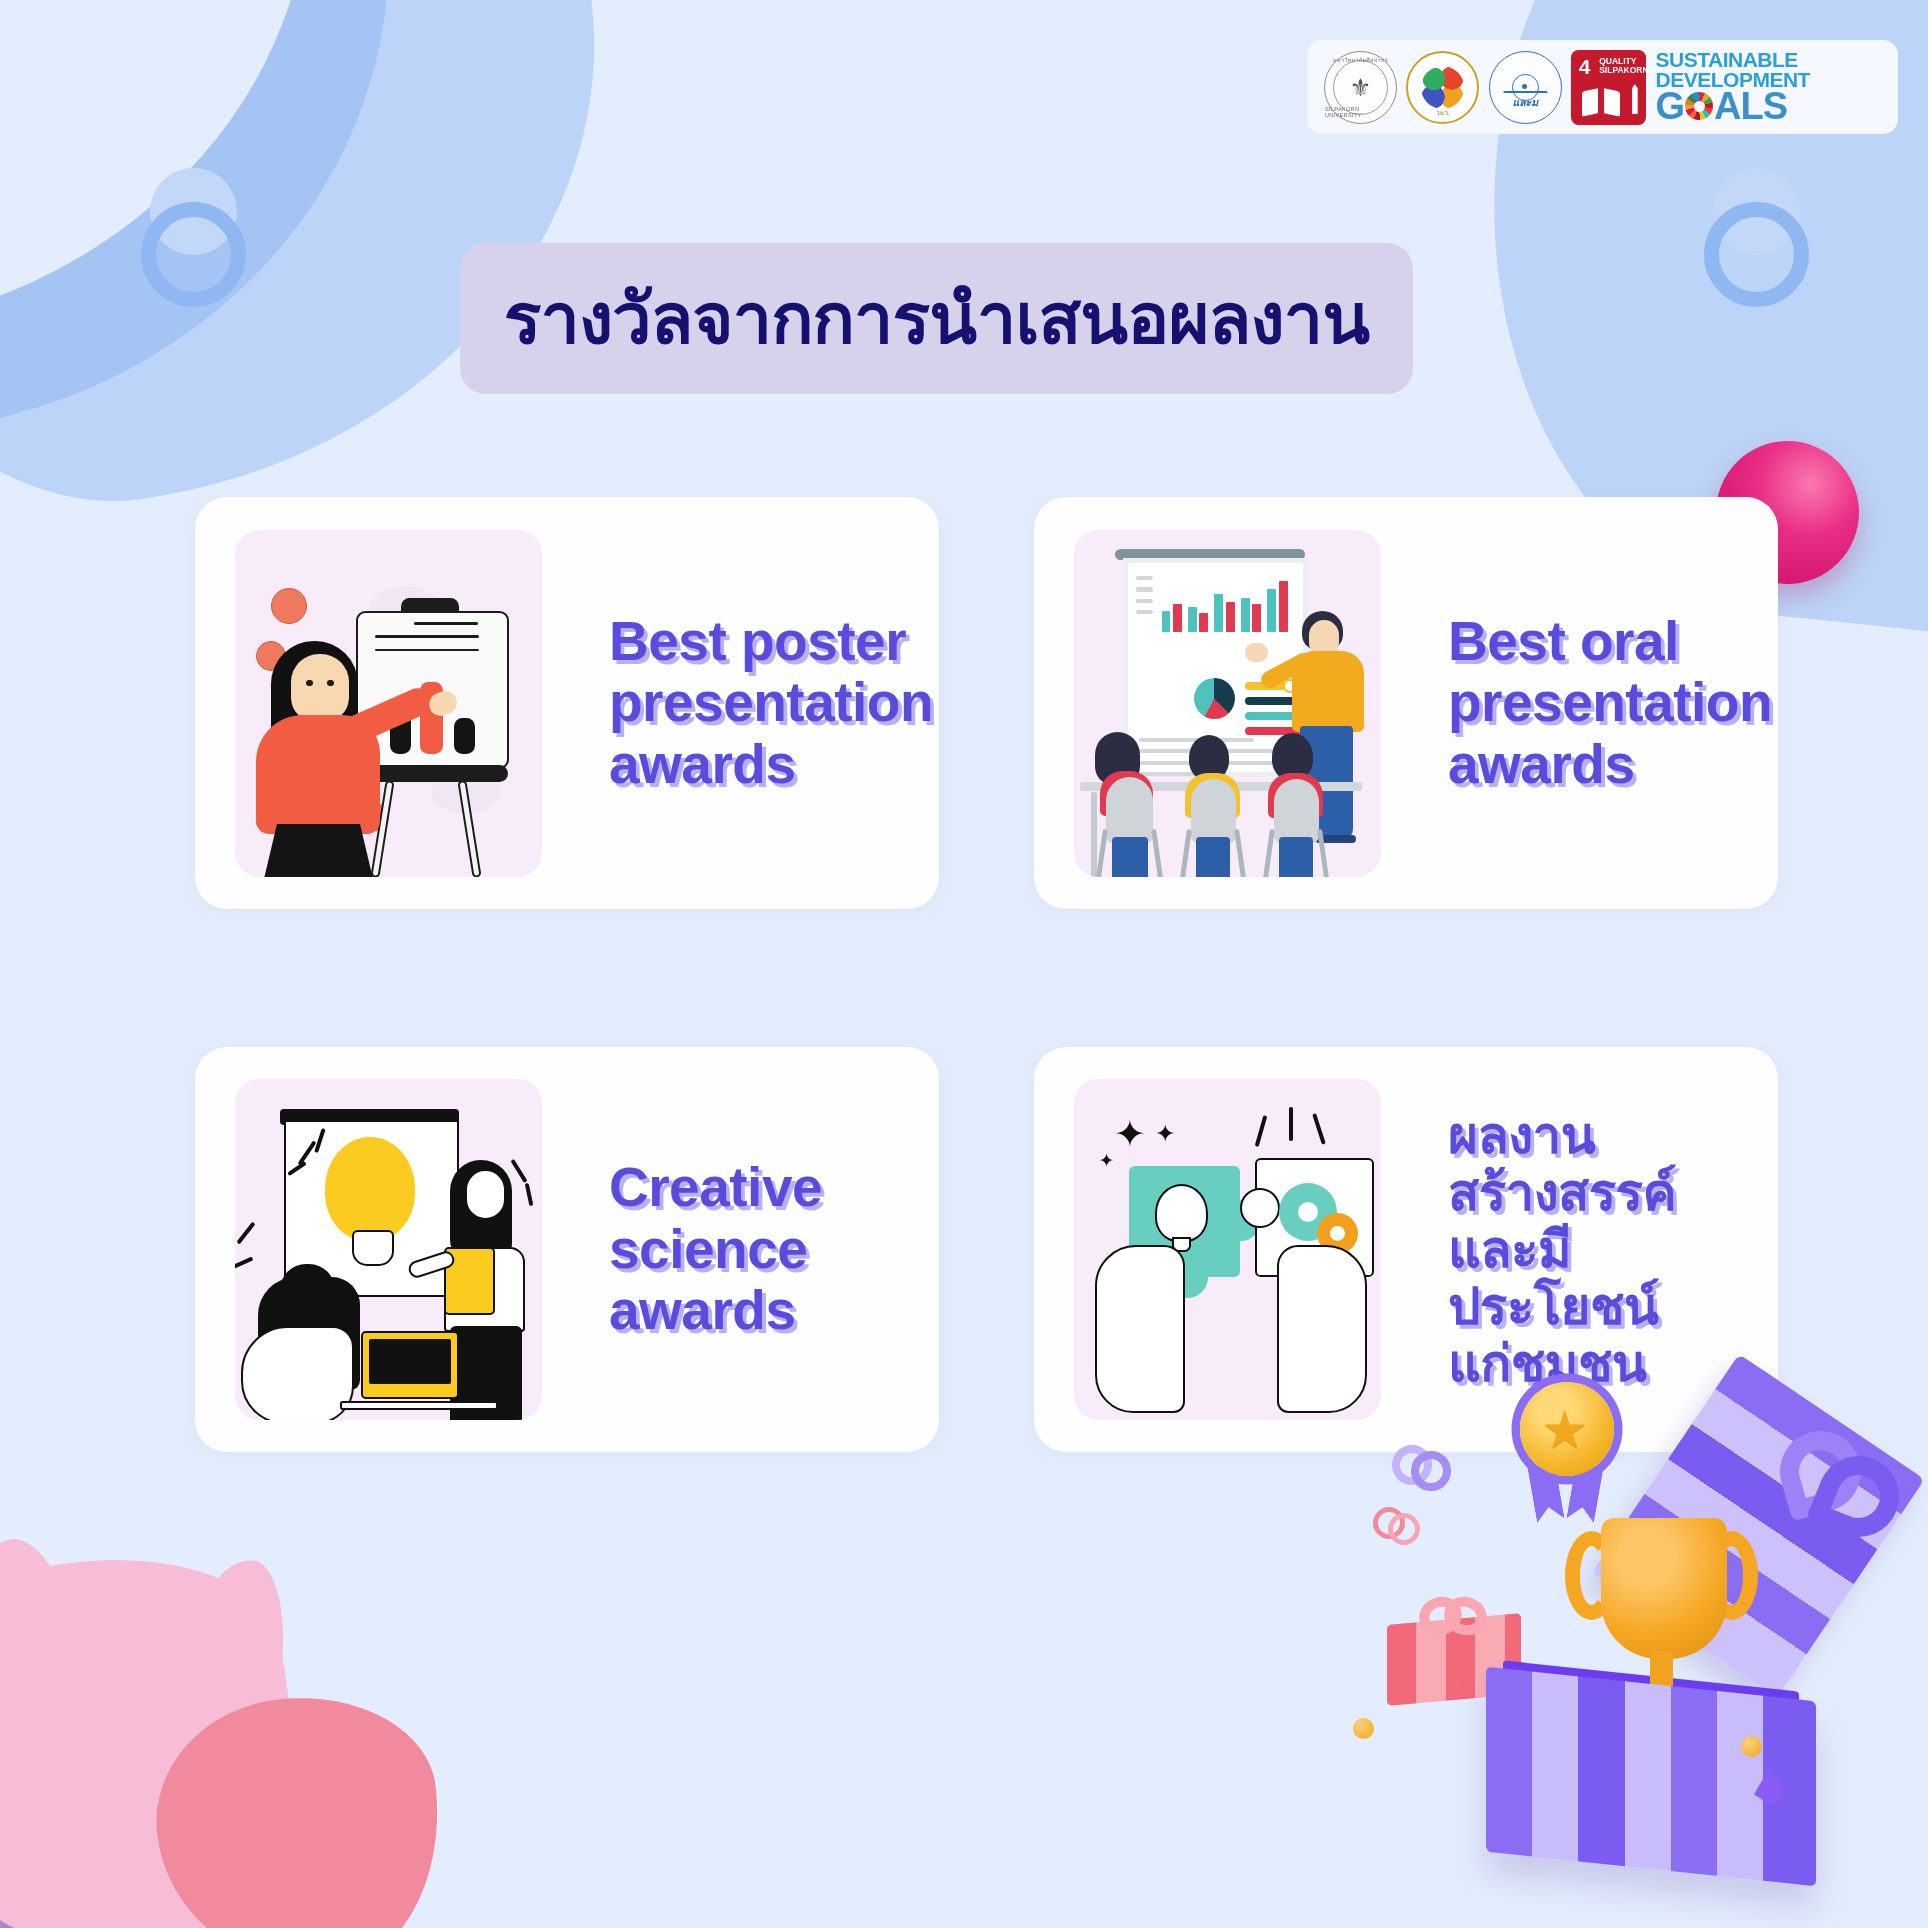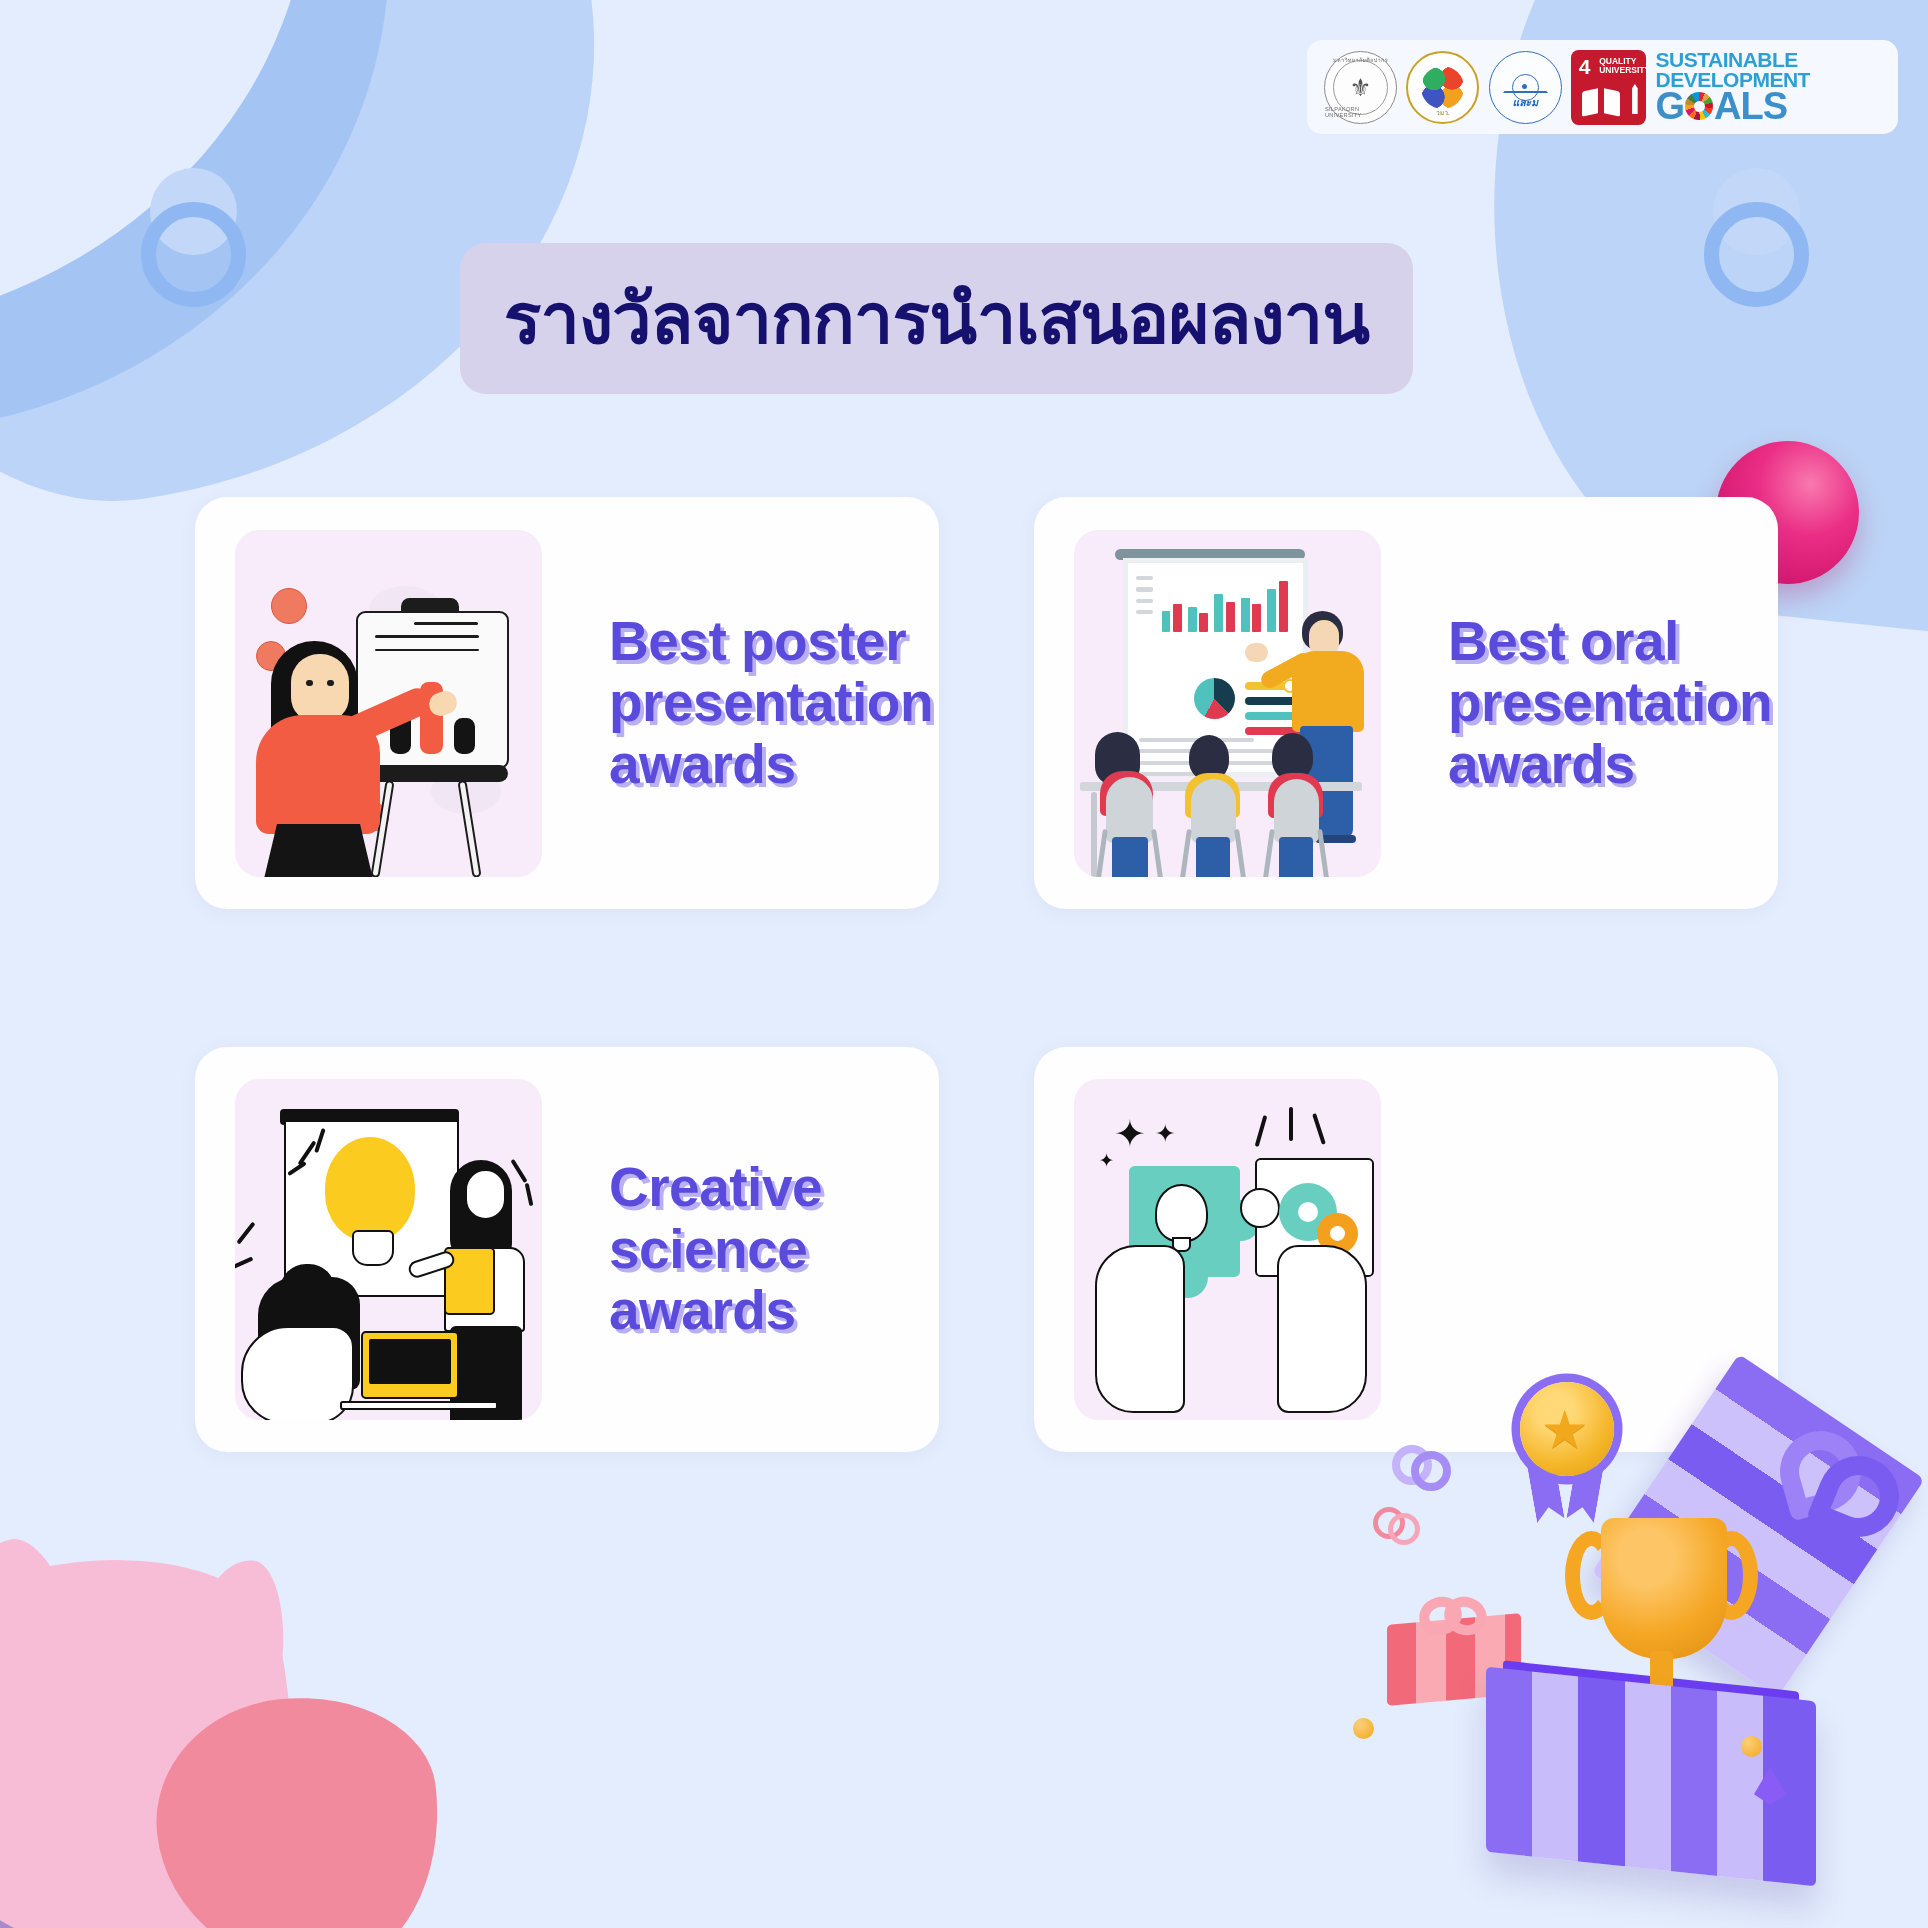--- a/index.html
+++ b/index.html
@@ -328,21 +328,21 @@
       <div class="seal seal-ps">
         <div class="triline"></div>
         <div class="atom"></div>
         <span class="word">และม</span>
       </div>
     </div>
 
     <div class="logo">
       <div class="sdg4">
         <span class="num">4</span>
-        <span class="t1"><span>QUALITY</span><br><span>UNIVERSITY</span></span>
+        <span class="t1"><span>QUALITY</span><br><span>SILPAKORN</span></span>
         <div class="book2">
             <span class="l"></span>
             <span class="r"></span>
           </div>
         <div class="pencil"></div>
       </div>
     </div>
 
     <div class="sdg-word">
       <span class="l1">SUSTAINABLE</span>
@@ -551,20 +551,25 @@
         <div class="i4-bulb"></div>
         <div style="position:absolute;left:98px;top:158px;width:19px;height:15px;background:#fff;border:2.8px solid #111;border-radius:0 0 6.6px 6.6px;box-sizing:border-box;"></div>
 
         <div class="i4-gear" style="left:205px;top:104px;width:58px;height:58px;background:#68cfc0;"></div>
         <div class="i4-gear" style="left:243px;top:134px;width:41px;height:41px;background:#f2a01e;"></div>
 
         <div class="i4-hand i4-hand-l"></div>
         <div class="i4-hand i4-hand-r"></div>
       </div>
     </div>
+    <div class="card-label label-th">
+      <div>ผลงานสร้างสรรค์</div>
+      <div>และมีประโยชน์</div>
+      <div>แก่ชุมชน</div>
+    </div>
   </div>
 
   <div class="trophy-wrap">
     <div class="tw-lid"></div>
     <div class="tw-bow">
         <i class="a"></i>
         <i class="b"></i>
       </div>
 
     <div class="tw-coil" style="left:45px;top:104px;width:66px;height:53px;">

